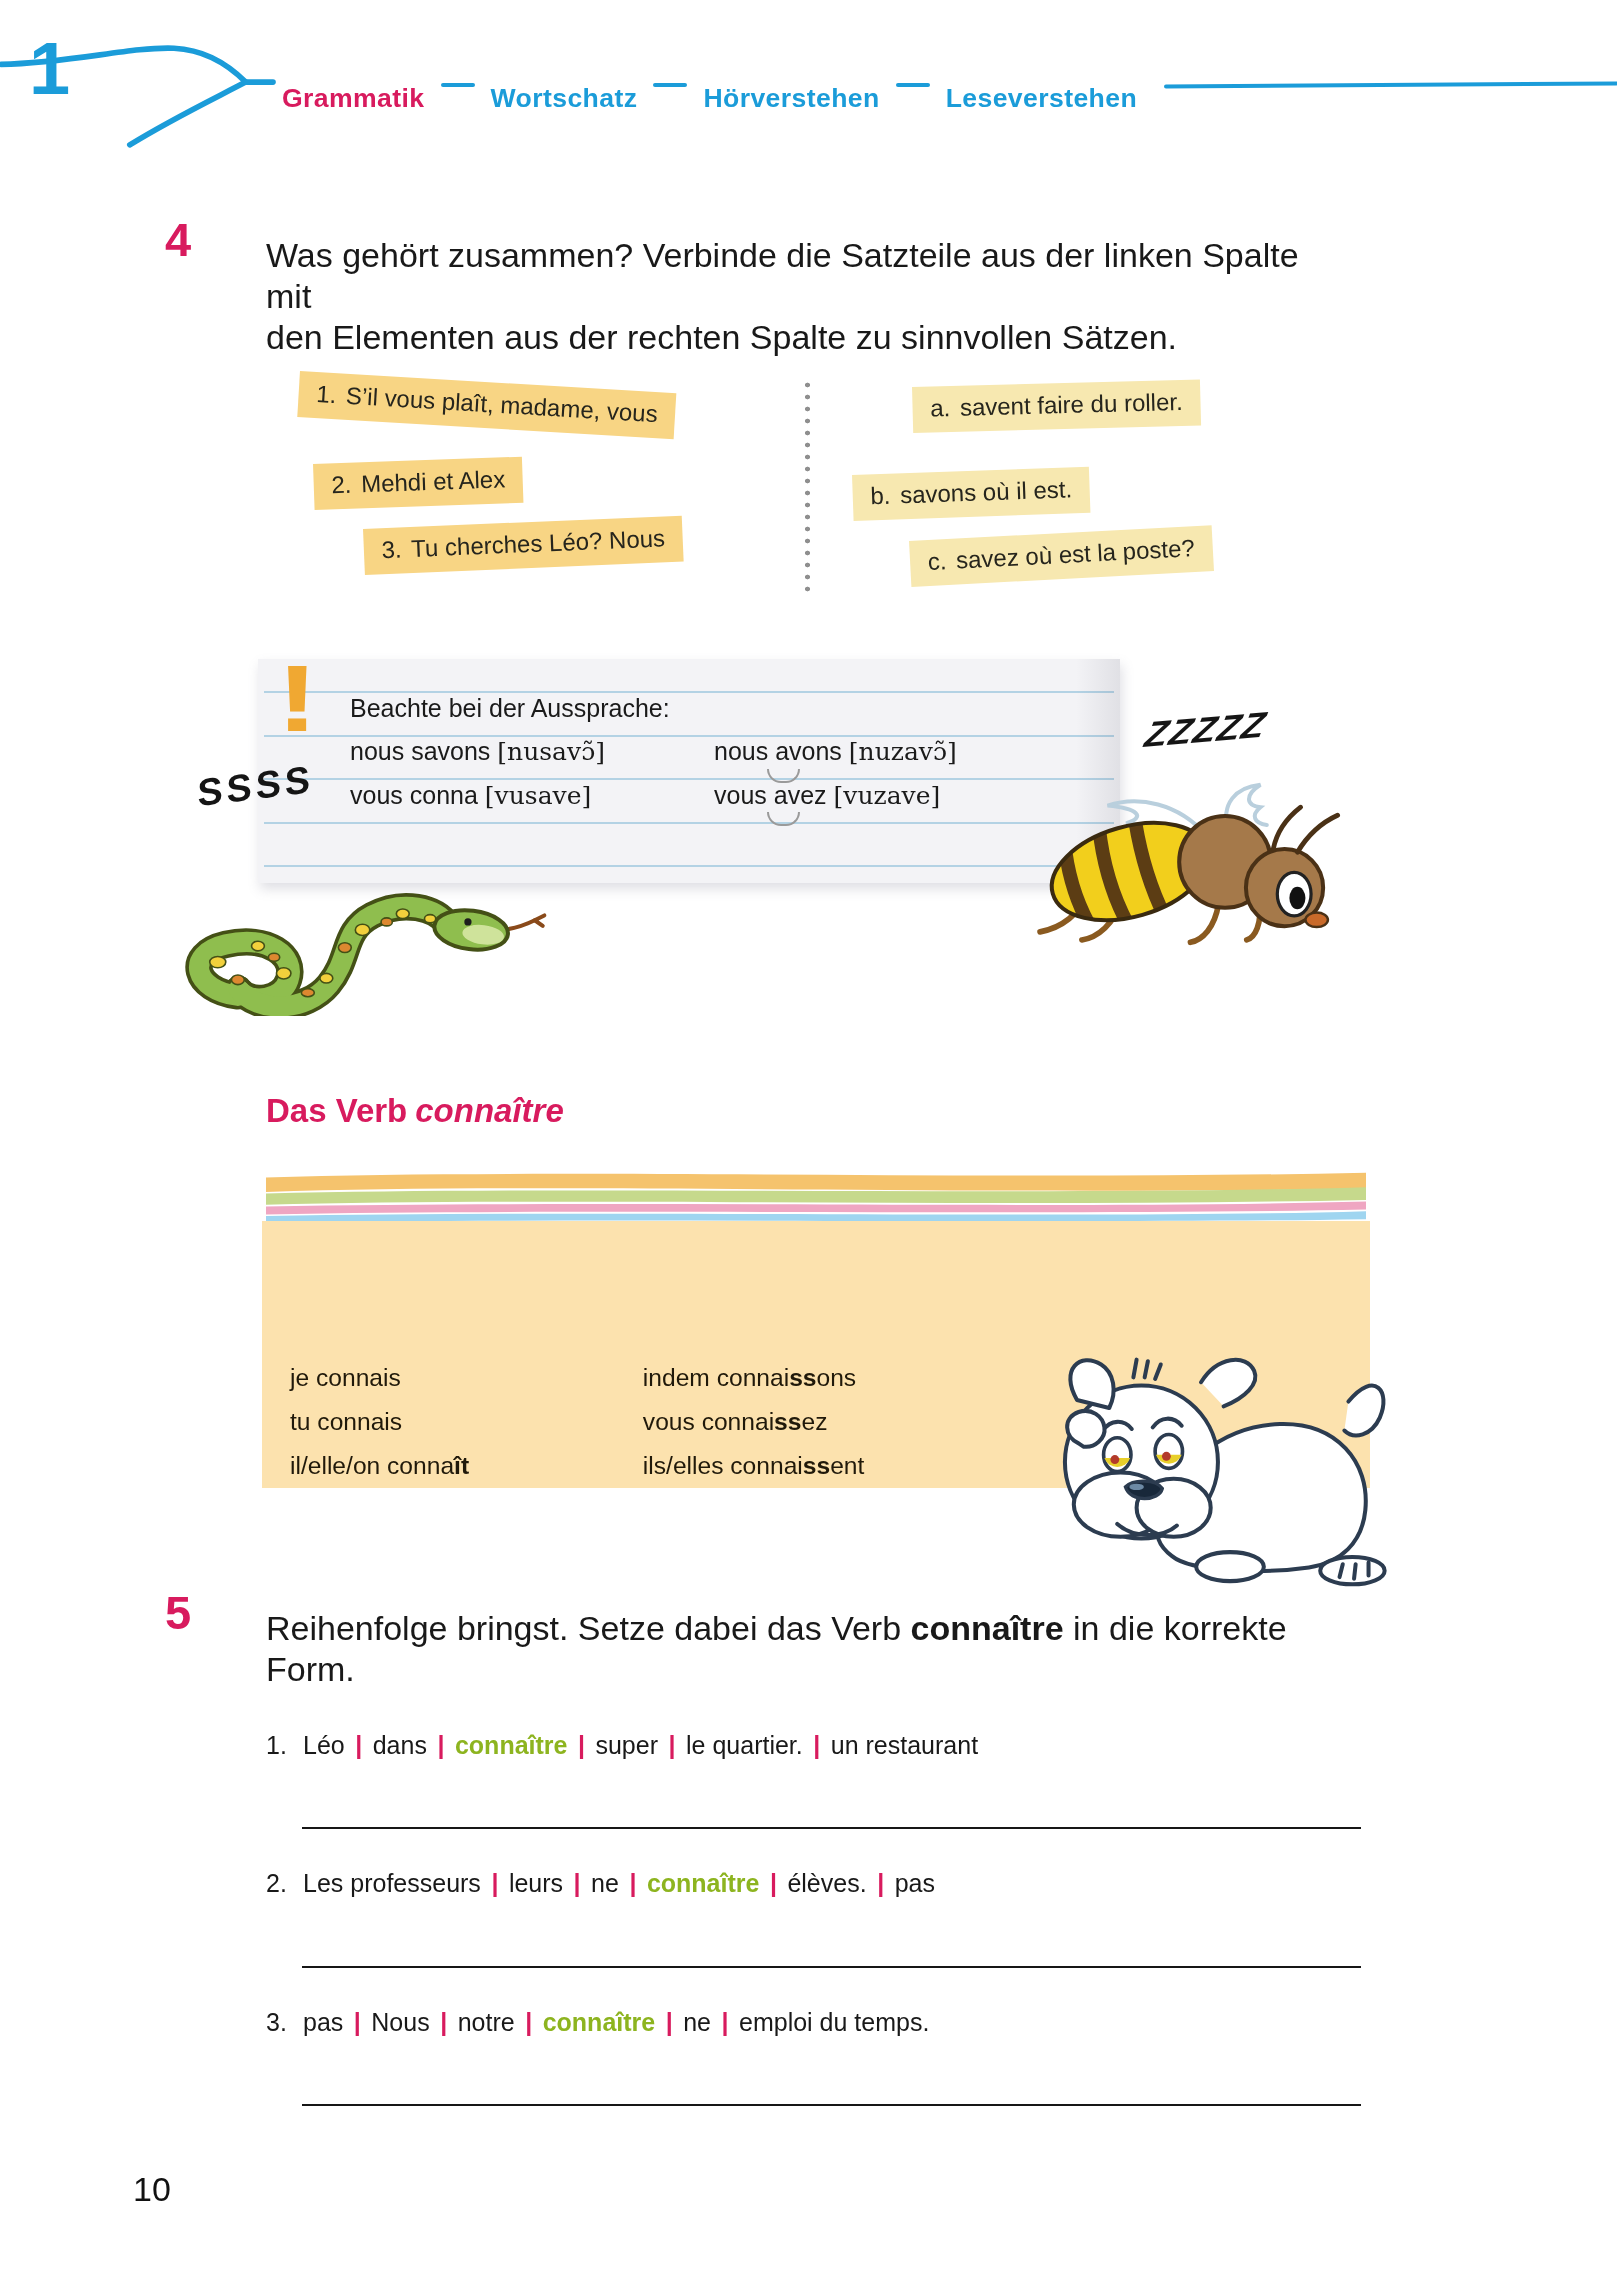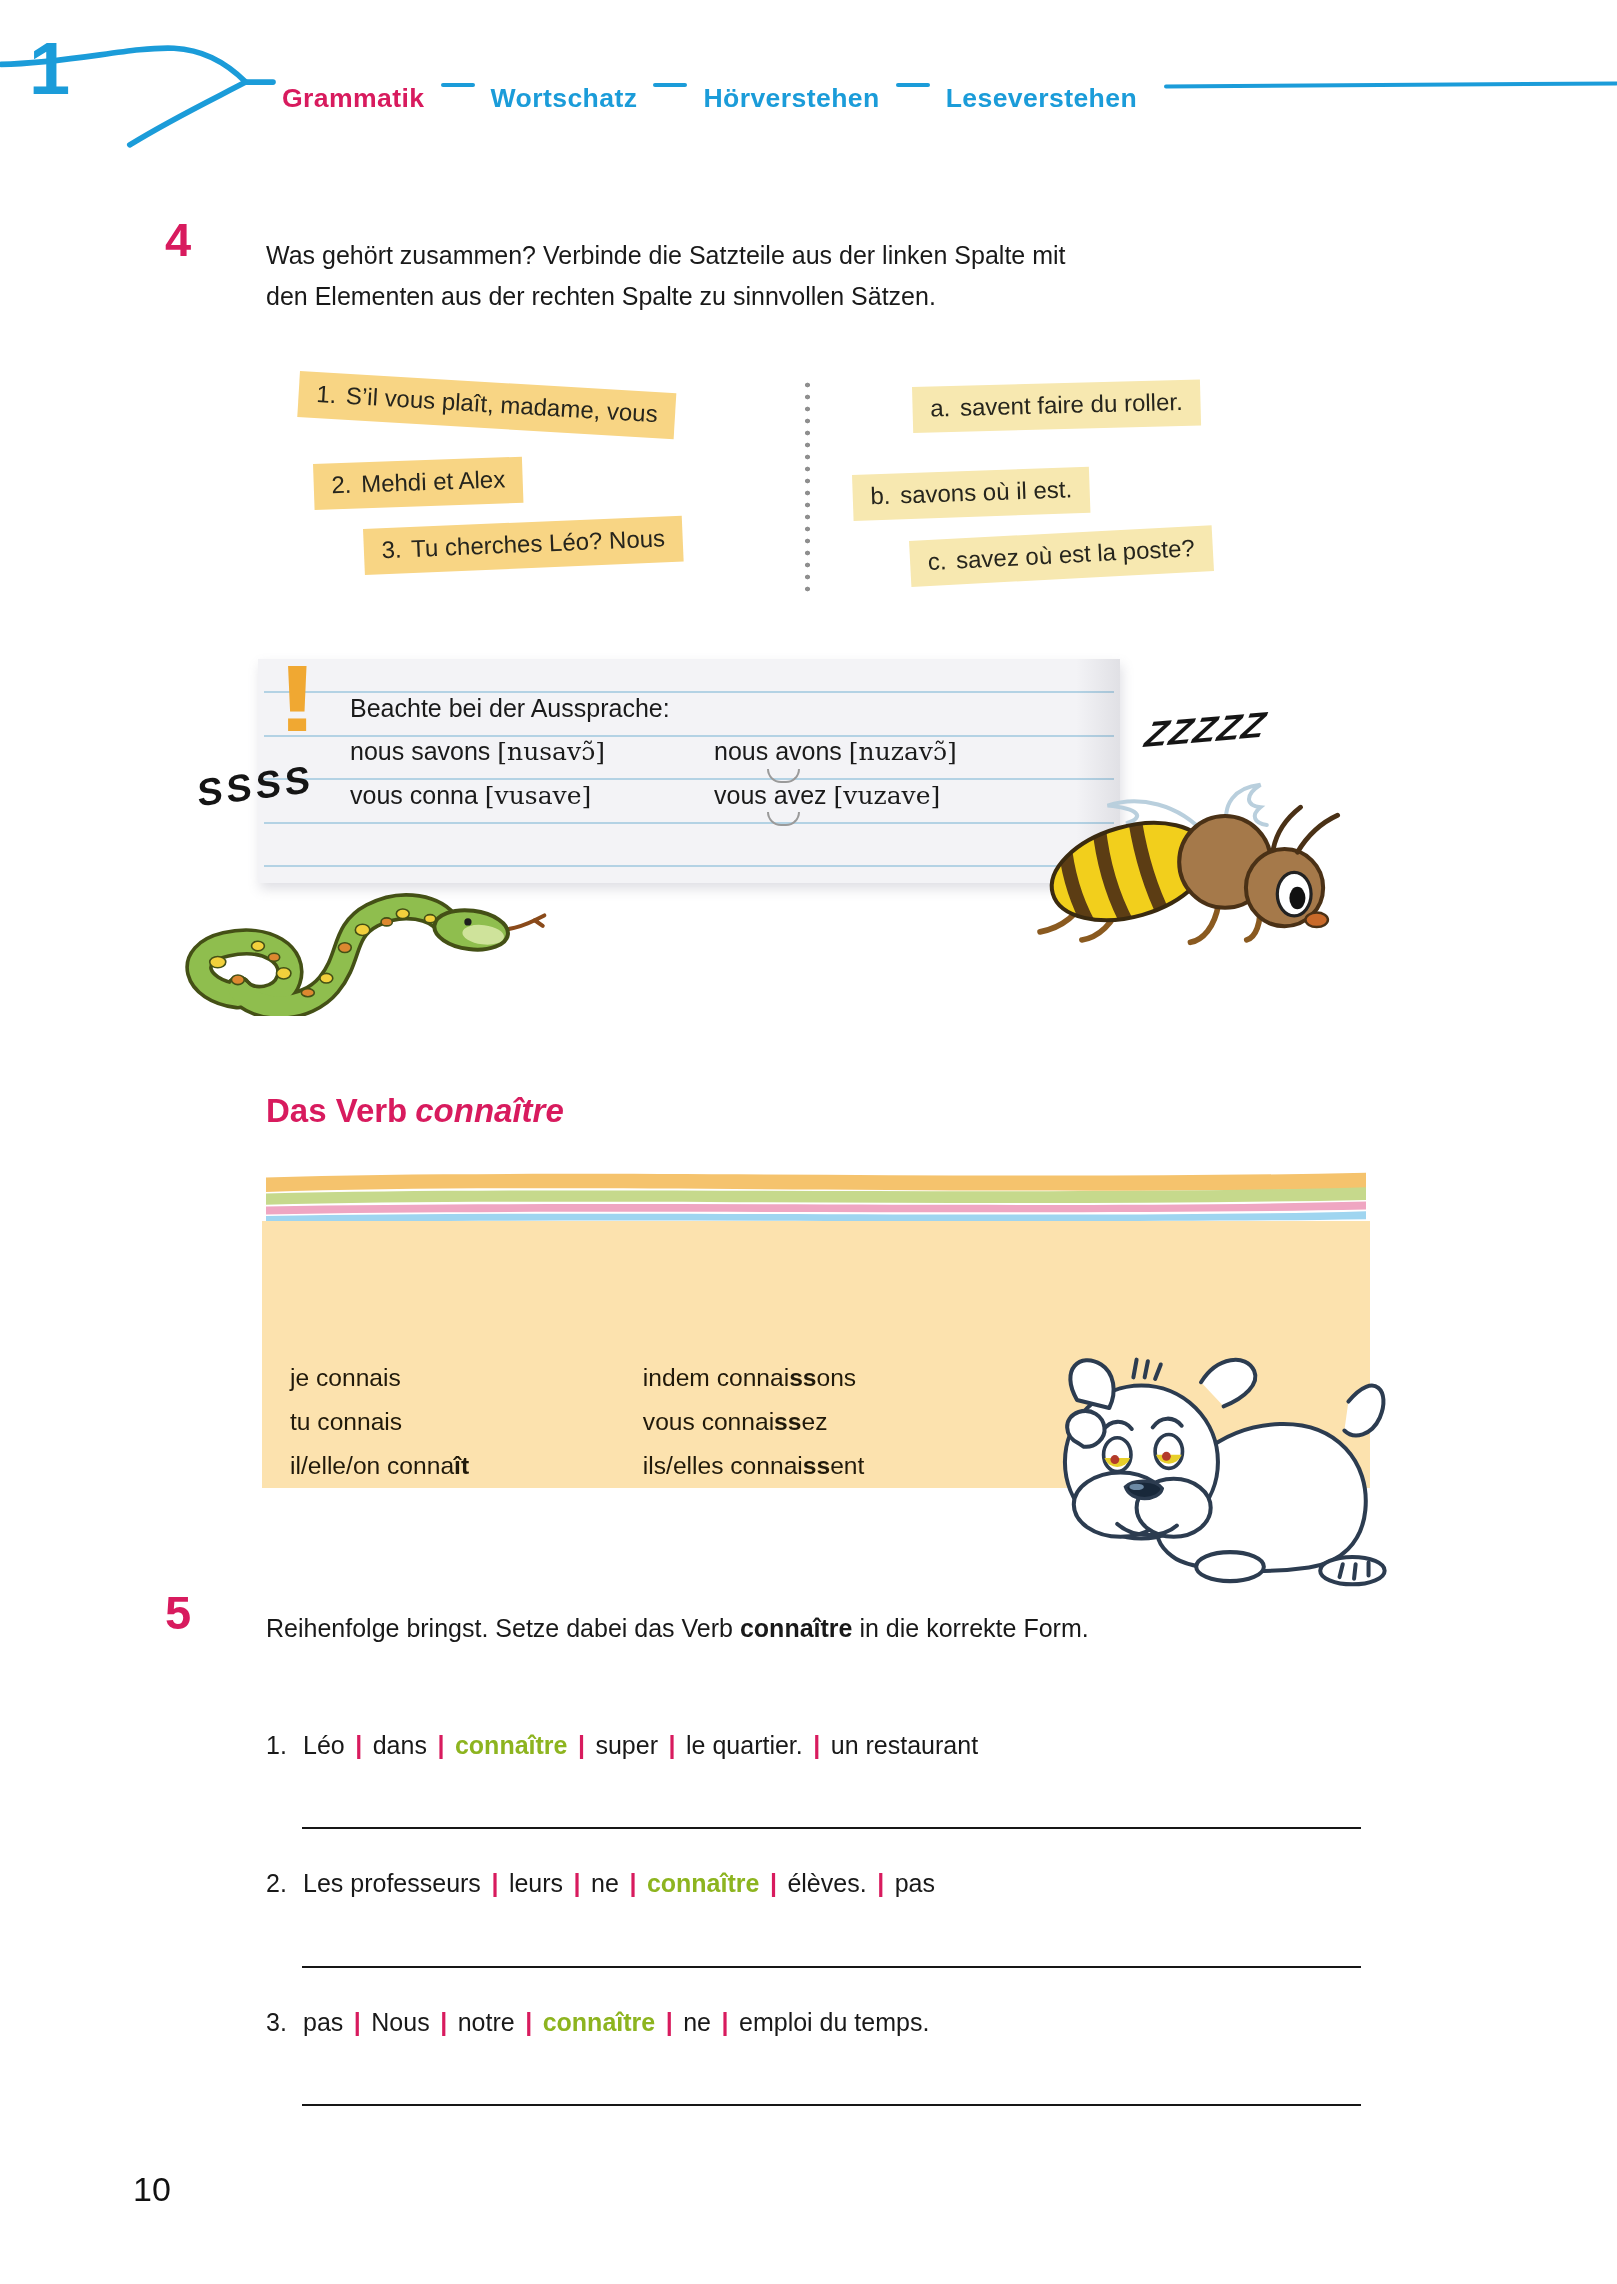--- a/index.html
+++ b/index.html
@@ -10,21 +10,21 @@
   
   .unit-number{left:29px;top:32px;font-size:74px;font-weight:bold;color:#1b9cd9;line-height:1;}
   .nav{left:282px;top:63px;right:0;display:flex;align-items:flex-start;gap:16px;margin-top:20px;}
   .nav-label{font-size:26.6px;font-weight:bold;color:#1b9cd9;letter-spacing:0.4px;white-space:nowrap;}
   .nav-label.active{color:#d81b5e;}
   .nav-dash{width:34px;height:4px;background:#1b9cd9;border-radius:2.4px;}
   .nav-tail{flex:1;height:4px;background:#1b9cd9;border-radius:2.4px;margin-left:11.3px;transform:rotate(-.4deg);}
 
   
   .ex-num{font-size:47px;font-weight:bold;color:#d81b5e;line-height:1;}
-  .instr{font-size:25px;line-height:41px;color:#191919;}
+  .instr{font-size:34px;line-height:41px;color:#191919;}
   .instr b{font-weight:bold;}
 
   
   .strip{position:absolute;white-space:nowrap;padding:8px 17.7px 9.7px;font-size:24px;color:#26251d;
          transform-origin:left top;}
   .strip .num{margin-right:9.7px;}
   .strip-l{background:#f8d584;}
   .strip-r{background:#f7e8b0;}
   .s1{left:300px;top:371px;transform:rotate(3.4deg);}
   .s2{left:313px;top:464px;transform:rotate(-2deg);}

